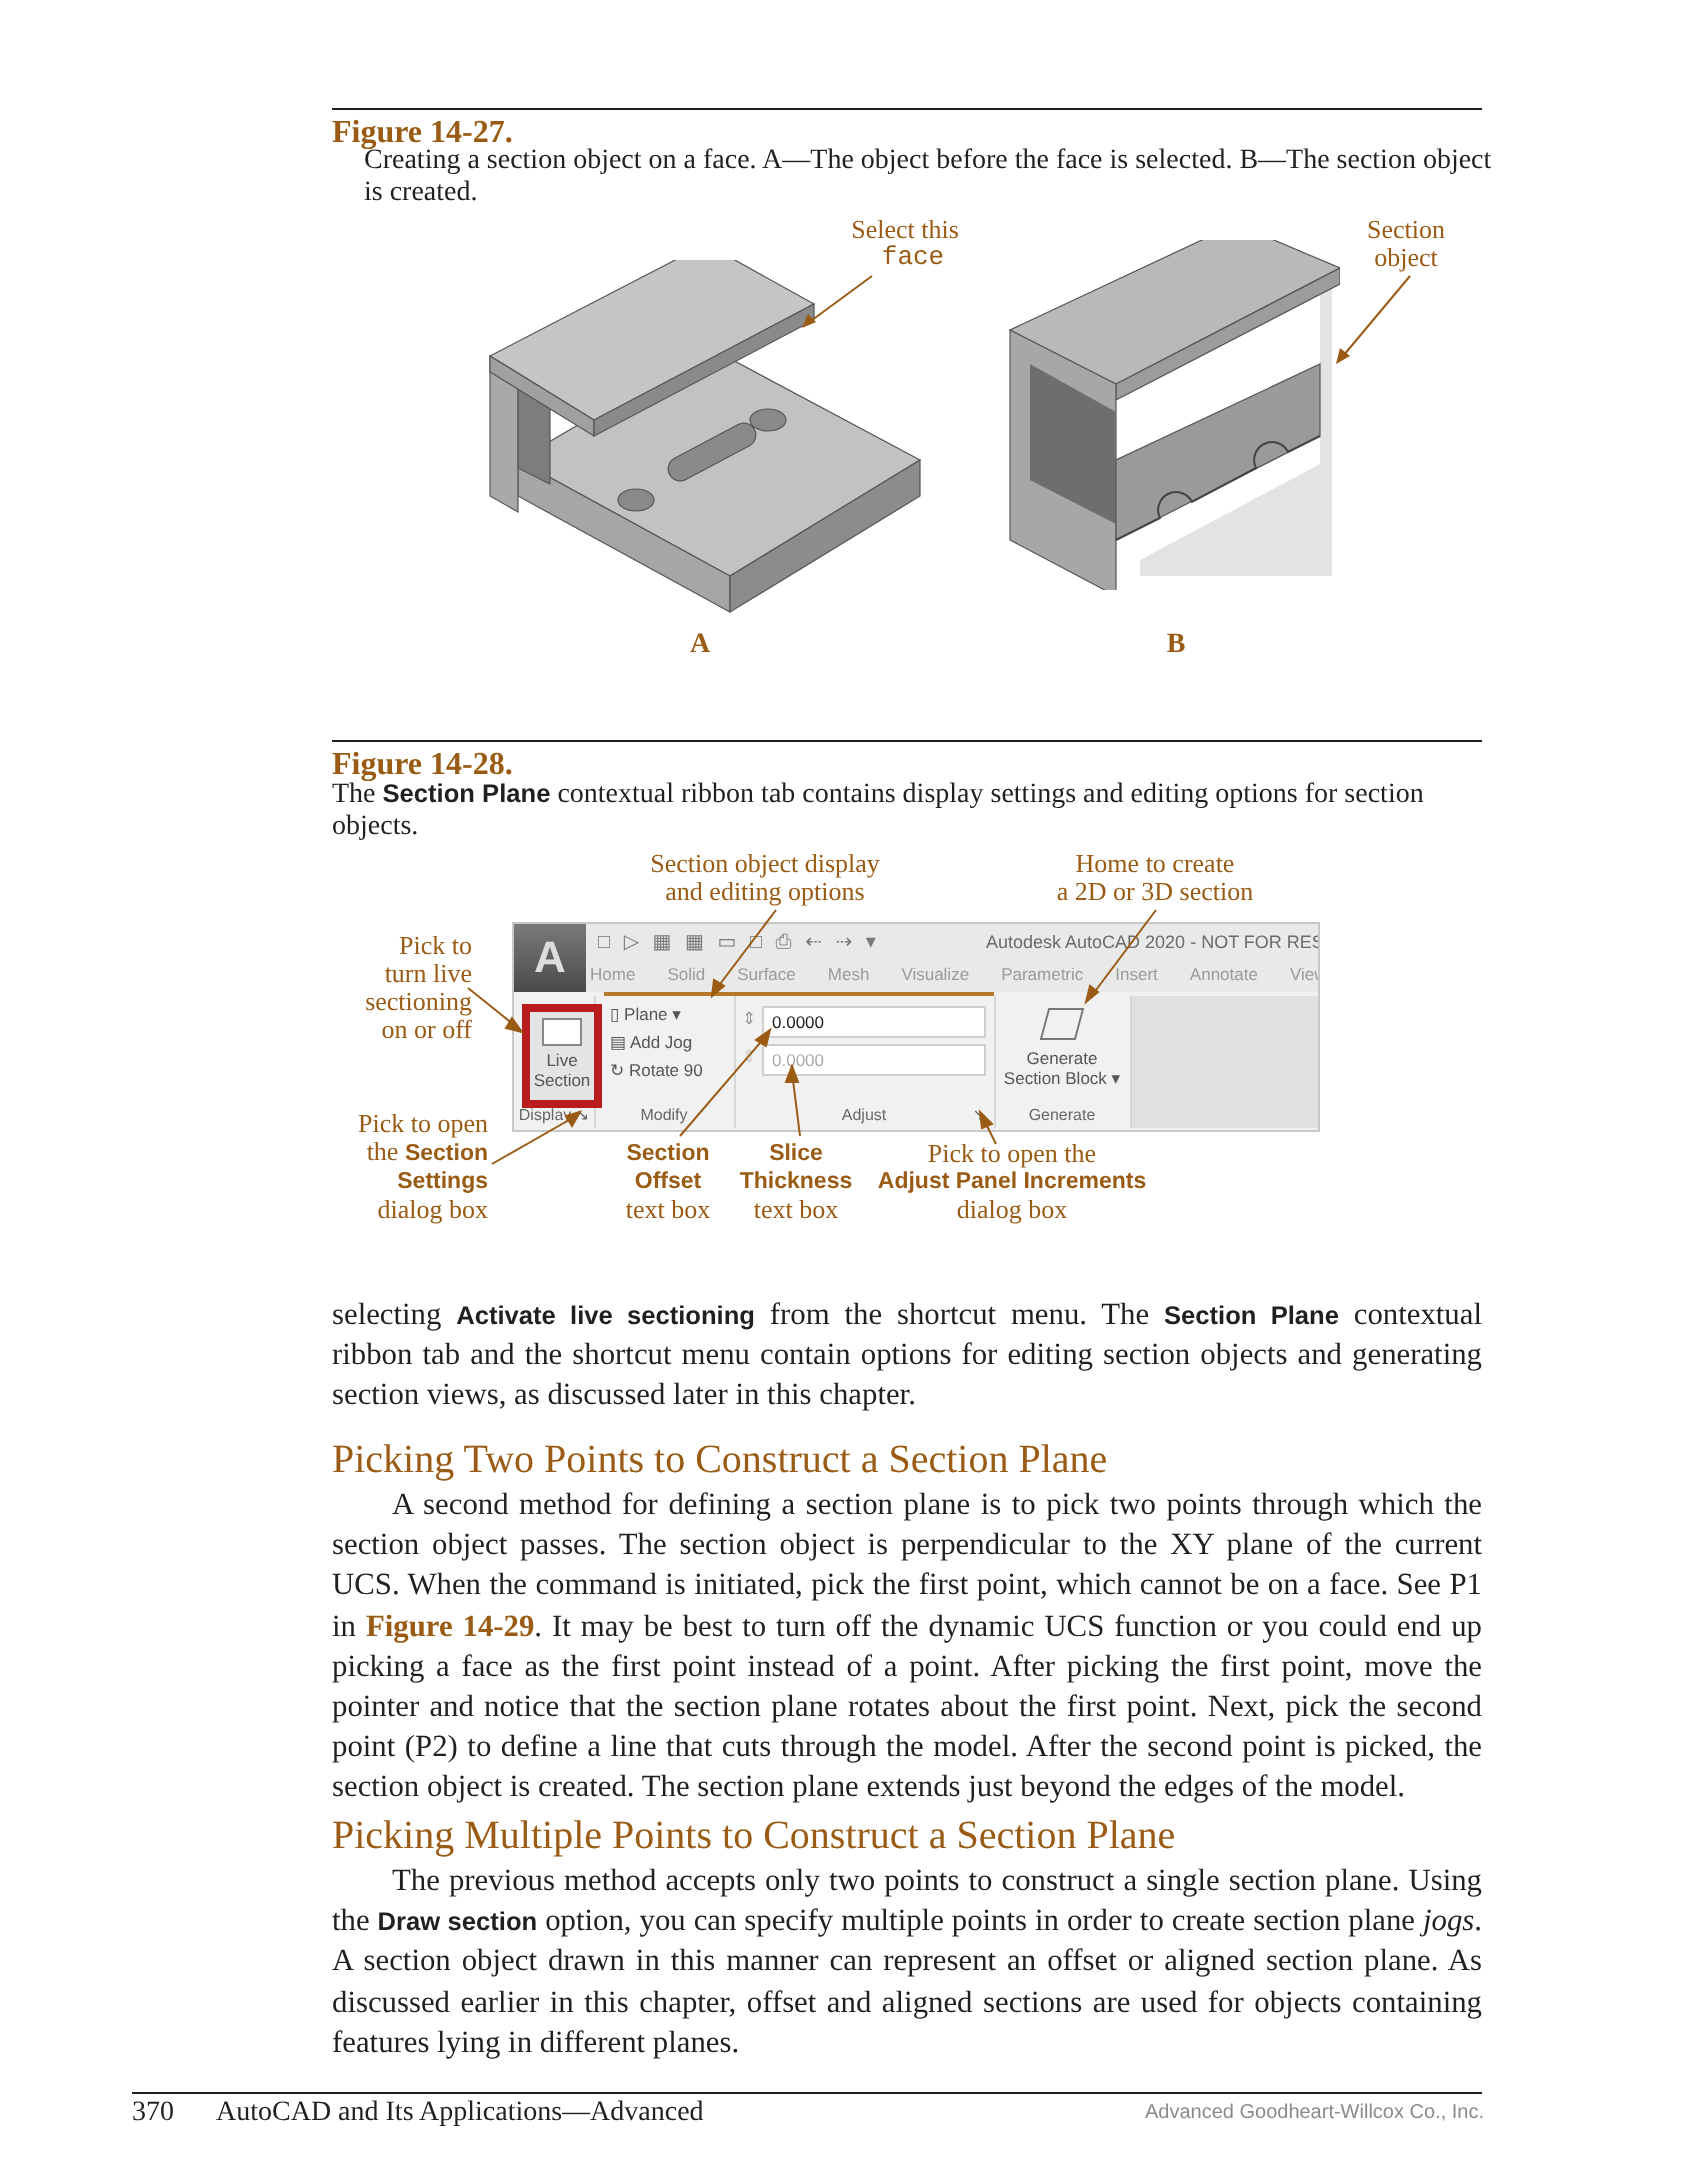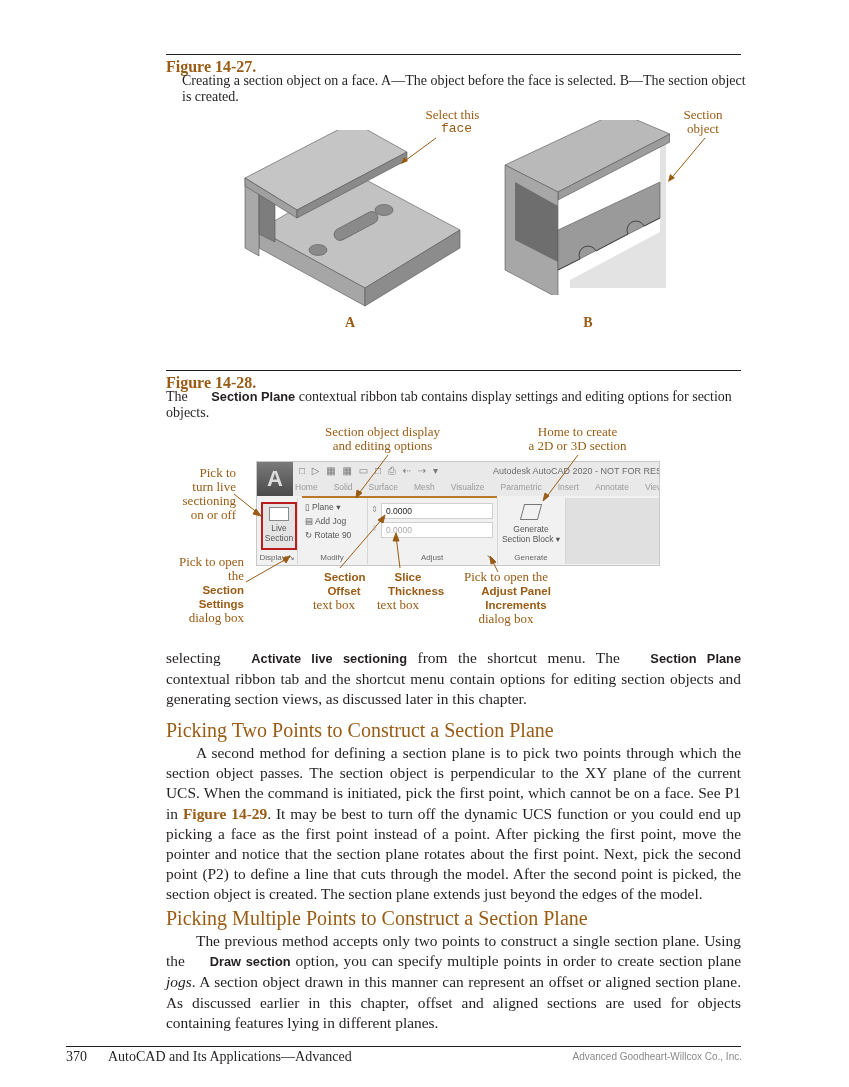--- a/index.html
+++ b/index.html
@@ -2,21 +2,21 @@
 <html><head>
 <meta charset="utf-8">
 <style>
   html, body { margin: 0; padding: 0; background: #ffffff; }
   body { width: 849px; height: 1087px; position: relative; overflow: hidden;
          font-family: "Liberation Serif", "DejaVu Serif", serif; color: #231f20; }
   .abs { position: absolute; }
   .rule { position: absolute; height: 0; border-top: 1.5px solid #231f20; }
   .fig-label { font-family: Liberation Serif, serif; font-weight: bold; color: #9a5b14; font-size: 16px; }
   .caption { font-size: 14px; line-height: 16px; color: #231f20; }
-  .sans-b { font-family: "Liberation Sans", sans-serif; font-weight: bold; font-size: 12.8px; margin-left: 20px; }
+  .sans-b { font-family: "Liberation Sans", sans-serif; font-weight: bold; font-size: 12.8px; }
   .callout { color: #9a5b14; font-size: 13px; line-height: 14px; text-align: center; }
   .callout .sans-b { font-size: 11.5px; color: #9a5b14; }
   .body-text { font-size: 15.4px; line-height: 20.2px; text-align: justify; color: #231f20; }
   .body-text p { margin: 0; }
   .indent { text-indent: 30px; }
   h2 { margin: 0; font-family: "Liberation Serif", serif; font-weight: normal; color: #9a5b14; font-size: 20px; }
   .fig-ref { color: #9a5b14; font-weight: bold; }
   .footer-num { font-weight: normal; font-size: 14px; }
   .footer-title { font-size: 14px; }
   .footer-copy { font-family: "Liberation Sans", sans-serif; font-size: 10px; color: #8a8a8a; }
@@ -138,21 +138,21 @@
     <div class="rb-logo">A</div>
     <div class="rb-qa">□ ▷ ▦ ▦ ▭ □ ⎙ ⇠ ⇢ ▾</div>
     <div class="rb-title">Autodesk AutoCAD 2020 - NOT FOR RESALE</div>
     <div class="rb-tabs">
       <span>Home</span><span>Solid</span><span>Surface</span><span>Mesh</span><span>Visualize</span><span>Parametric</span><span>Insert</span><span>Annotate</span><span>View</span>
     </div>
   </div>
   <div class="rb-line"></div>
 
   <div class="rb-panel" style="left:0; width:40px;">
-    <div class="rb-btn" style="left:4px; top:4px; width:32px; height:44px; border:2px solid #b91c1c; background:#e4e4e4; text-align:center; line-height:10px;">
+    <div class="rb-btn" style="left:4px; top:4px; width:32px; height:44px; border:4px solid #b91c1c; background:#e4e4e4; text-align:center; line-height:10px;">
       <div style="width:18px; height:12px; margin:3px auto 2px; border:1px solid #888; background:#fff;"></div>
       <div>Live</div>
       <div>Section</div>
     </div>
     <div class="rb-plabel"><span>Display</span> <span>↘</span></div>
   </div>
 
   <div class="rb-panel" style="left:40px; width:70px;">
     <div class="rb-btn" style="left:8px; top:4px;">▯ <span>Plane</span> ▾</div>
     <div class="rb-btn" style="left:8px; top:18px;">▤ <span>Add Jog</span></div>

